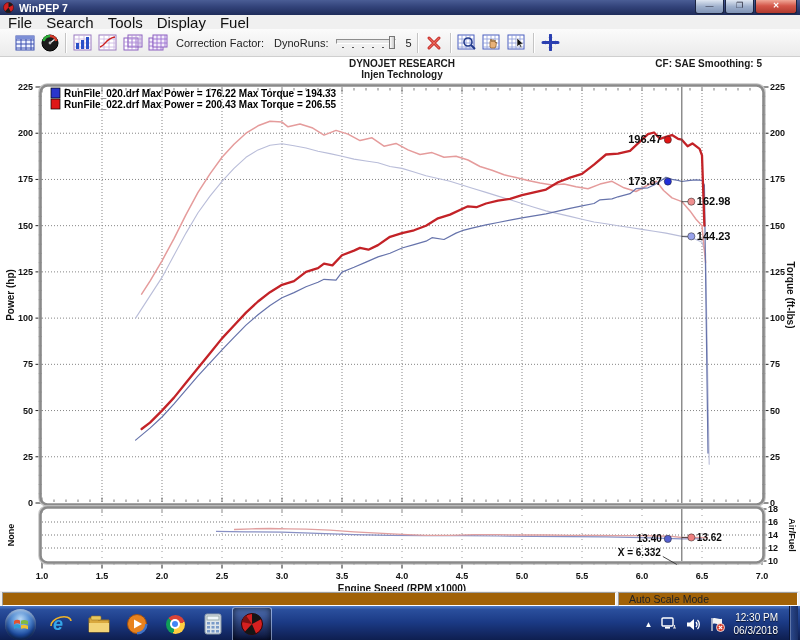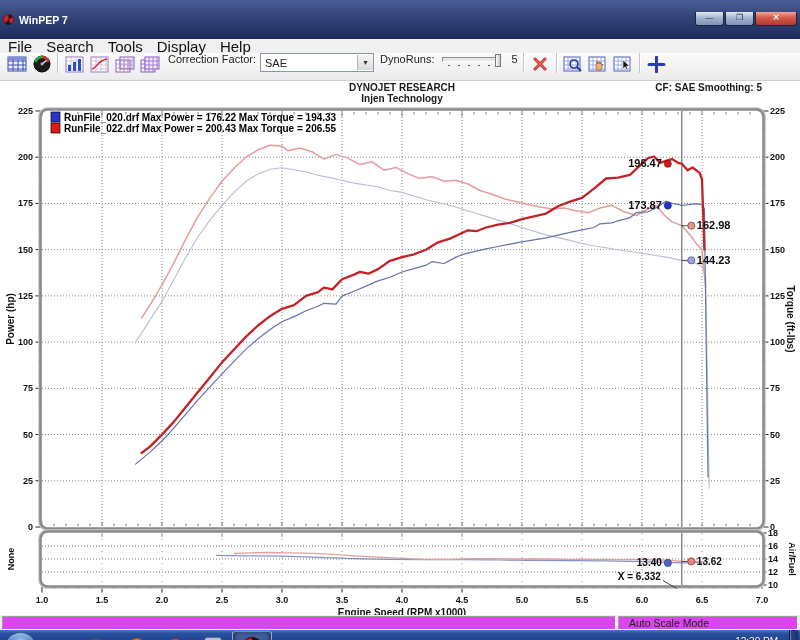--- a/index.html
+++ b/index.html
@@ -1,35 +1,35 @@
 <!DOCTYPE html>
 <html><head>
 <meta charset="utf-8">
 <style>
   html,body{margin:0;padding:0;}
   body{width:800px;height:640px;overflow:hidden;background:#fff;
        font-family:"Liberation Sans",sans-serif;-webkit-font-smoothing:antialiased;}
   
   .titlebar{height:15px;background:linear-gradient(180deg,#4a5d95 0%,#33437a 45%,#1e2c5a 100%);
-    color:#fff;font-size:10.5px;display:flex;align-items:center;padding:12px 3px;gap:5px;}
+    color:#fff;font-size:10.5px;display:flex;align-items:center;padding:0 3px;gap:5px;}
   .titlebar .t-app{font-weight:bold;}
   .titlebar .t-doc{margin-left:8px;white-space:nowrap;overflow:hidden;}
   .win-controls{margin-left:auto;display:flex;gap:1px;align-self:flex-start;}
   .wbtn{height:13px;border:1px solid #1b2440;border-top:none;border-radius:0 0 3px 3px;
     background:linear-gradient(#dfe7f2,#9fb0cc 50%,#8094b6);color:#223;font-size:8px;line-height:12px;
     text-align:center;}
   .wbtn.min{width:27px}.wbtn.rest{width:27px}
   .wbtn.close{width:40px;background:linear-gradient(#f0a898,#d4574a 45%,#b03a2e);color:#fff;font-weight:bold;}
   
   .menubar{height:14px;background:#f0f0f0;display:flex;align-items:center;font-size:15px;
     padding-left:2px;color:#111;}
   .menu-item{padding:0 8px 0 6px;}
   
-  .toolbar{height:27px;background:linear-gradient(#fbfbfb,#ebebeb);display:flex;align-items:flex-start;
-    padding:0 4px;font-size:11px;color:#222;border-bottom:1px solid #cfcfcf;}
+  .toolbar{height:27px;background:linear-gradient(#fbfbfb,#ebebeb);display:flex;align-items:center;
+    padding:0 12px;font-size:11px;color:#222;border-bottom:1px solid #cfcfcf;}
   .tbtn{width:25px;height:22px;display:flex;align-items:center;justify-content:center;flex:none;}
   .tsep{width:1px;height:20px;background:#c4c4c4;border-right:1px solid #fff;margin:0 3px;flex:none;}
   .tb-label{margin:0 4px 0 6px;white-space:nowrap;}
   .dropdown{width:108px;height:17px;border:1px solid #8a97a8;background:#fff;display:flex;
     align-items:center;font-size:11px;padding-left:4px;flex:none;}
   .dd-arrow{margin-left:auto;width:15px;height:15px;background:linear-gradient(#f7f7f7,#d9d9d9);
     border-left:1px solid #aab4c0;font-size:7px;display:flex;align-items:center;justify-content:center;color:#333;}
   .slider{width:64px;height:16px;position:relative;margin:0 5px 0 2px;flex:none;}
   .slider .groove{position:absolute;left:2px;right:2px;top:4px;height:3px;border:1px solid #9a9a9a;
     border-color:#8d8d8d #fff #fff #8d8d8d;background:#e8e8e8;}
@@ -44,21 +44,21 @@
   text{font-family:"Liberation Sans",sans-serif;}
   .hdr{font-size:10px;font-weight:bold;fill:#1a1a1a;}
   .tick{font-size:9px;font-weight:bold;fill:#111;}
   .axtitle{font-size:10px;font-weight:bold;fill:#111;}
   .axtitle-s{font-size:9px;font-weight:bold;fill:#111;}
   .leg{font-size:10px;font-weight:bold;fill:#000;}
   .ann{font-size:11px;font-weight:bold;fill:#0c0c0c;}
   .ann-s{font-size:10px;font-weight:bold;fill:#0c0c0c;}
   
   .statusbar{height:14px;background:#f0f0f0;display:flex;gap:2px;padding:1px 2px 0 2px;font-size:10.5px;color:#222;}
-  .status-cell{border:1px solid;border-color:#9d9d9d #fdfdfd #fdfdfd #9d9d9d;background:#d946ef;height:12px;line-height:12px;}
+  .status-cell{border:1px solid;border-color:#9d9d9d #fdfdfd #fdfdfd #9d9d9d;background:#a16207;height:12px;line-height:12px;}
   .status-cell.grow{flex:1;}
   .status-cell.mode{width:168px;padding-left:10px;}
   
   .taskbar{height:36px;background:linear-gradient(180deg,#4d79c6 0%,#2a4f9d 10%,#1b3a85 45%,#12265f 80%,#0c1c4a 100%);
     display:flex;align-items:center;padding-left:3px;position:relative;}
   .orb{width:31px;height:31px;border-radius:50%;flex:none;margin:0 6px 0 2px;
     background:radial-gradient(circle at 50% 32%,#b7d7f5 0%,#5b93d6 32%,#1c4a9e 62%,#0a2050 95%);
     box-shadow:inset 0 -2px 4px rgba(0,0,0,.5),inset 0 2px 3px rgba(255,255,255,.55);
     display:flex;align-items:center;justify-content:center;}
   .task-icon{width:38px;height:33px;display:flex;align-items:center;justify-content:center;flex:none;border-radius:3px;}
@@ -92,21 +92,21 @@
     <div class="wbtn rest">❐</div>
     <div class="wbtn close">✕</div>
   </div>
 </div>
 
 <div class="menubar" id="menubar">
     <span class="menu-item">File</span>
     <span class="menu-item">Search</span>
     <span class="menu-item">Tools</span>
     <span class="menu-item">Display</span>
-    <span class="menu-item">Help</span>
+    <span class="menu-item">Fuel</span>
   </div>
 
 <div class="toolbar">
   <div class="tbtn">
     <svg width="20" height="16" viewBox="0 0 20 16">
       <rect x="1" y="1" width="18" height="14" fill="#eef2ff" stroke="#3a4fb0"></rect>
       <path d="M1 5 H19 M1 9 H19 M1 13 H19 M6 1 V15 M11 1 V15 M16 1 V15" stroke="#3a4fb0" stroke-width="1"></path>
       <rect x="1" y="1" width="18" height="3" fill="#7d8fd6"></rect>
     </svg>
   </div>
@@ -146,24 +146,20 @@
   </div>
   <div class="tbtn">
     <svg width="20" height="17" viewBox="0 0 20 17">
       <rect x="1" y="4" width="14" height="12" fill="#f3ecfa" stroke="#8b5fc0"></rect>
       <path d="M1 8 H15 M1 12 H15 M5 4 V16 M9 4 V16 M13 4 V16" stroke="#9a6fd0" stroke-width="0.9"></path>
       <rect x="5" y="1" width="14" height="12" fill="#f3ecfa" stroke="#8b5fc0"></rect>
       <path d="M5 5 H19 M5 9 H19 M9 1 V13 M13 1 V13 M17 1 V13" stroke="#9a6fd0" stroke-width="0.9"></path>
     </svg>
   </div>
   <span class="tb-label">Correction Factor:</span>
-  <div class="dropdown">
-    <span>SAE</span>
-    <span class="dd-arrow">▼</span>
-  </div>
   <span class="tb-label">DynoRuns:</span>
   <div class="slider">
     <div class="groove"></div>
     <div class="dots"></div>
     <div class="handle"></div>
   </div>
   <span class="smooth-val">5</span>
   <div class="tsep"></div>
   <div class="tbtn">
     <svg width="16" height="16" viewBox="0 0 16 16">

